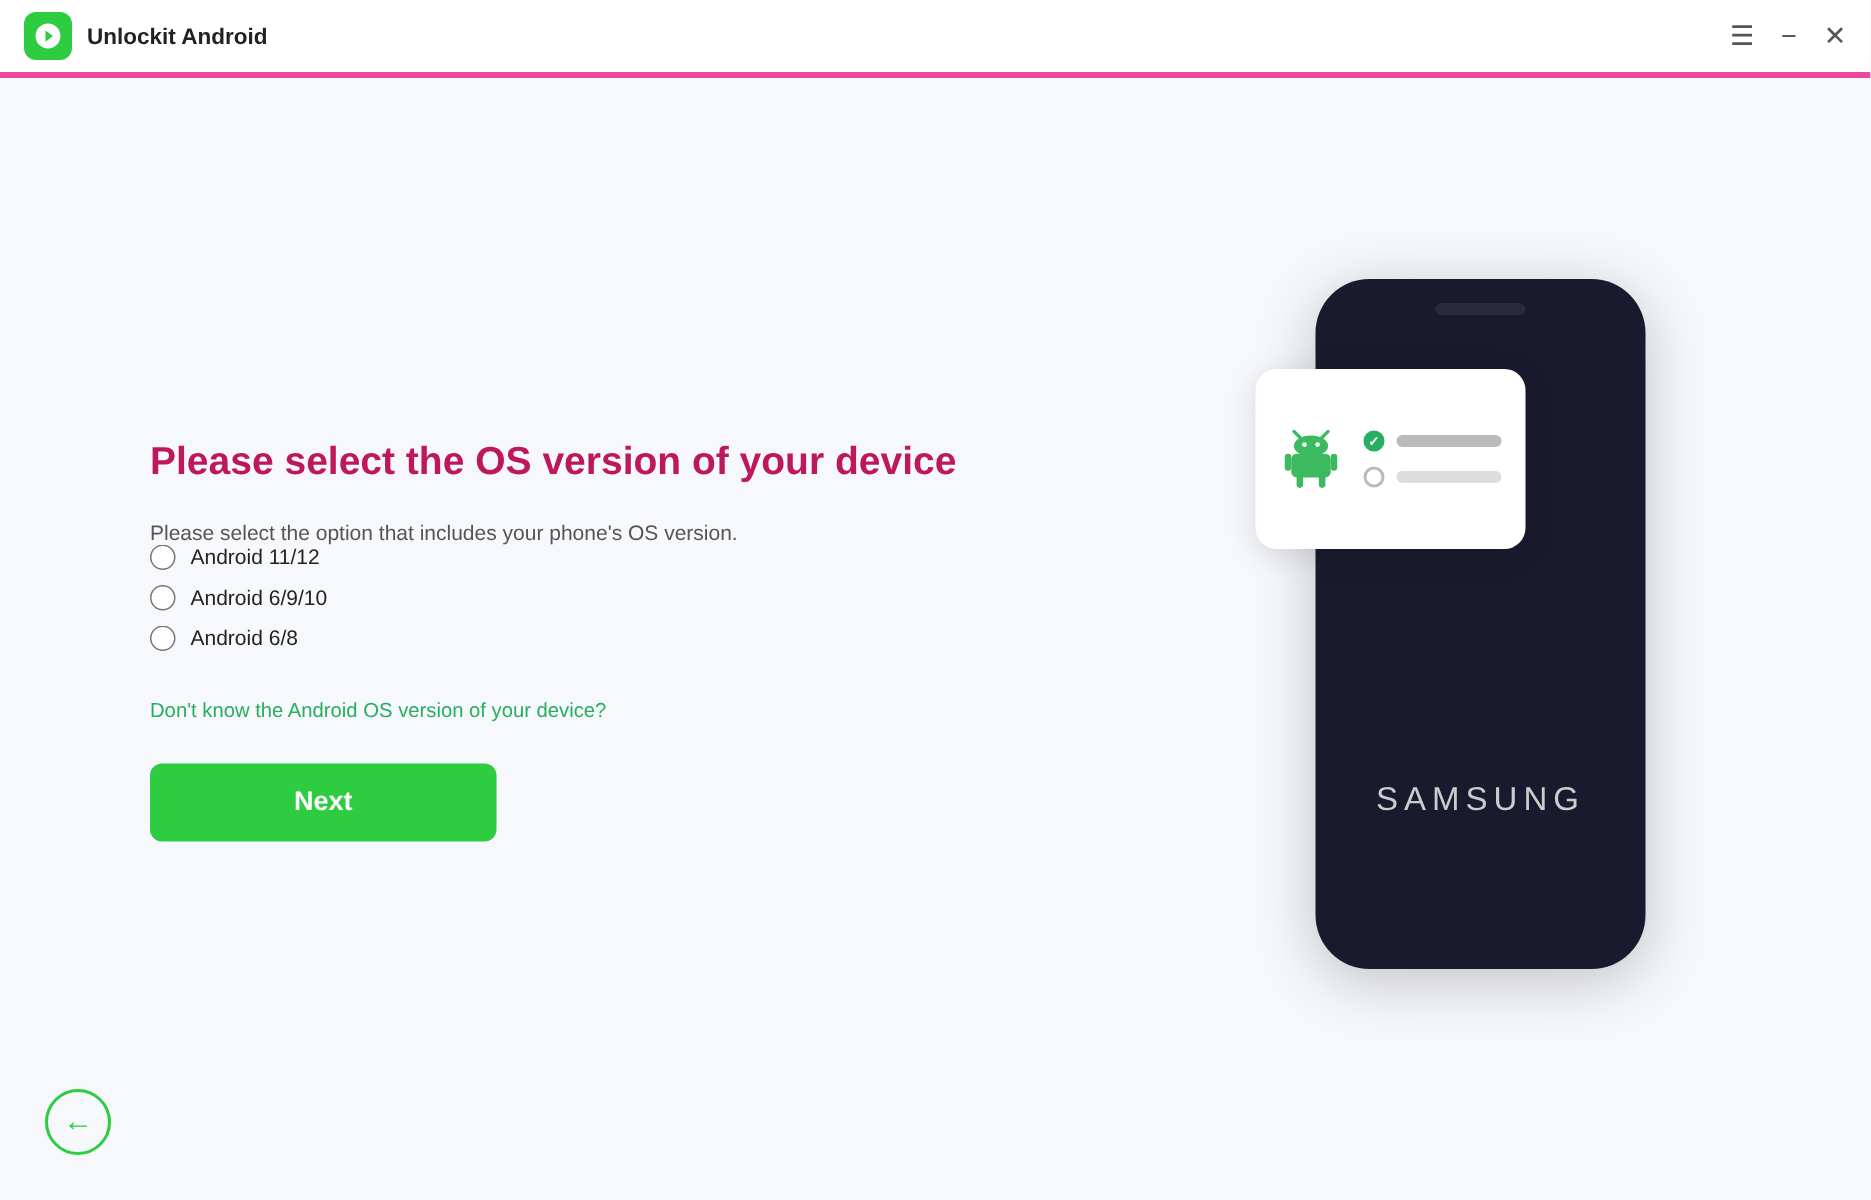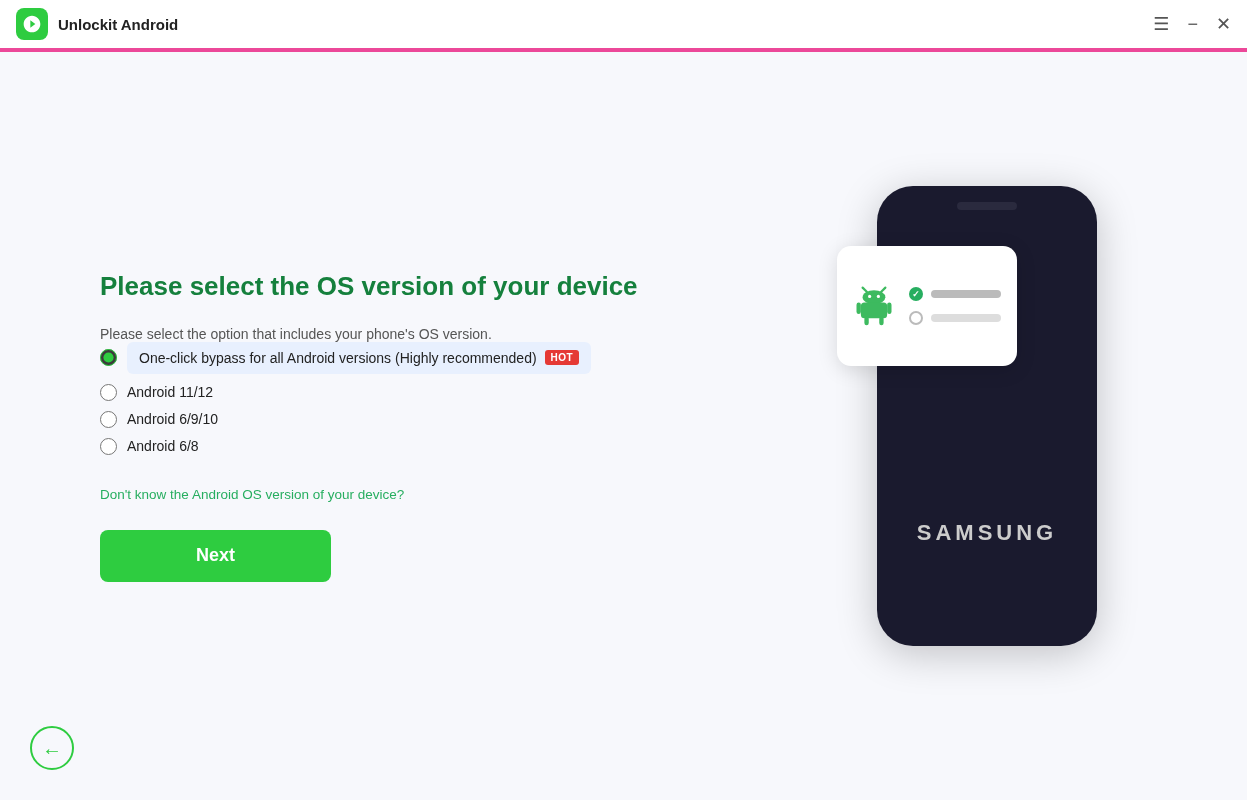--- a/index.html
+++ b/index.html
@@ -67,21 +67,21 @@
       flex: 1;
       padding: 60px 70px 60px 100px;
       display: flex;
       flex-direction: column;
       justify-content: center;
     }
 
     .page-title {
       font-size: 26px;
       font-weight: 700;
-      color: #15803d;
+      color: #be185d;
       margin-bottom: 22px;
       line-height: 1.3;
     }
 
     .subtitle {
       font-size: 14px;
       color: #555;
     }
 
     
@@ -199,21 +199,21 @@
     .phone-notch {
       width: 60px;
       height: 8px;
       background: #2a2a3e;
       border-radius: 4px;
     }
 
     .samsung-text {
       color: #ccc;
       font-size: 22px;
-      font-weight: 700;
+      font-weight: 400;
       letter-spacing: 4px;
       margin-top: auto;
       margin-bottom: 100px;
     }
 
     
     .card-overlay {
       position: absolute;
       left: 0;
       top: 60px;
@@ -322,27 +322,20 @@
 </div>
 
 <div class="main">
 
   <div class="left-panel">
     <h1 class="page-title">Please select the OS version of your device</h1>
     <p class="subtitle">Please select the option that includes your phone's OS version.</p>
 
     <div class="options">
 
-      <div class="option-item">
-        <input type="radio" name="os-version" id="opt1" checked="" style="">
-        <div class="option-label-wrap option-highlighted">
-          <label class="option-text" for="opt1">One-click bypass for all Android versions (Highly recommended)</label>
-          <span class="hot-badge">HOT</span>
-        </div>
-      </div>
 
       <div class="option-item">
         <input type="radio" name="os-version" id="opt2" style="">
         <label class="option-text" for="opt2">Android 11/12</label>
       </div>
 
       <div class="option-item">
         <input type="radio" name="os-version" id="opt3" style="">
         <label class="option-text" for="opt3">Android 6/9/10</label>
       </div>

